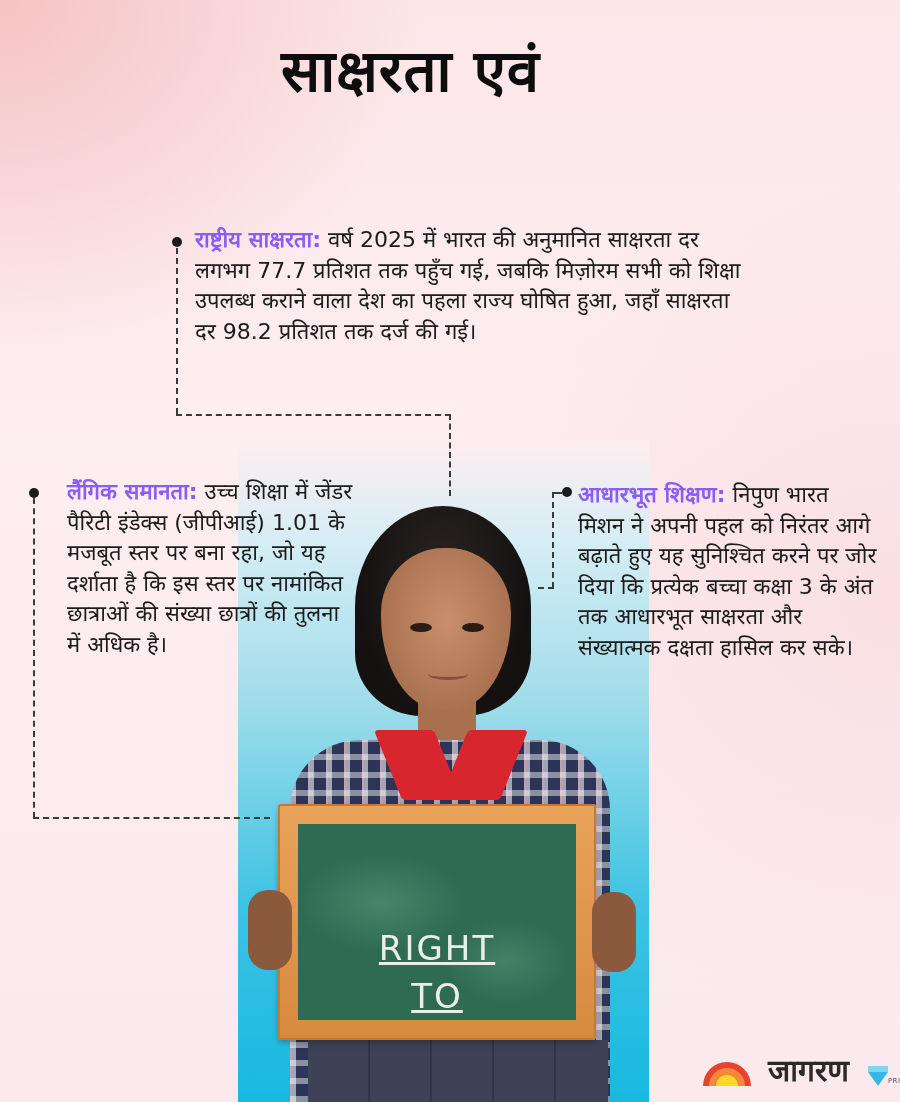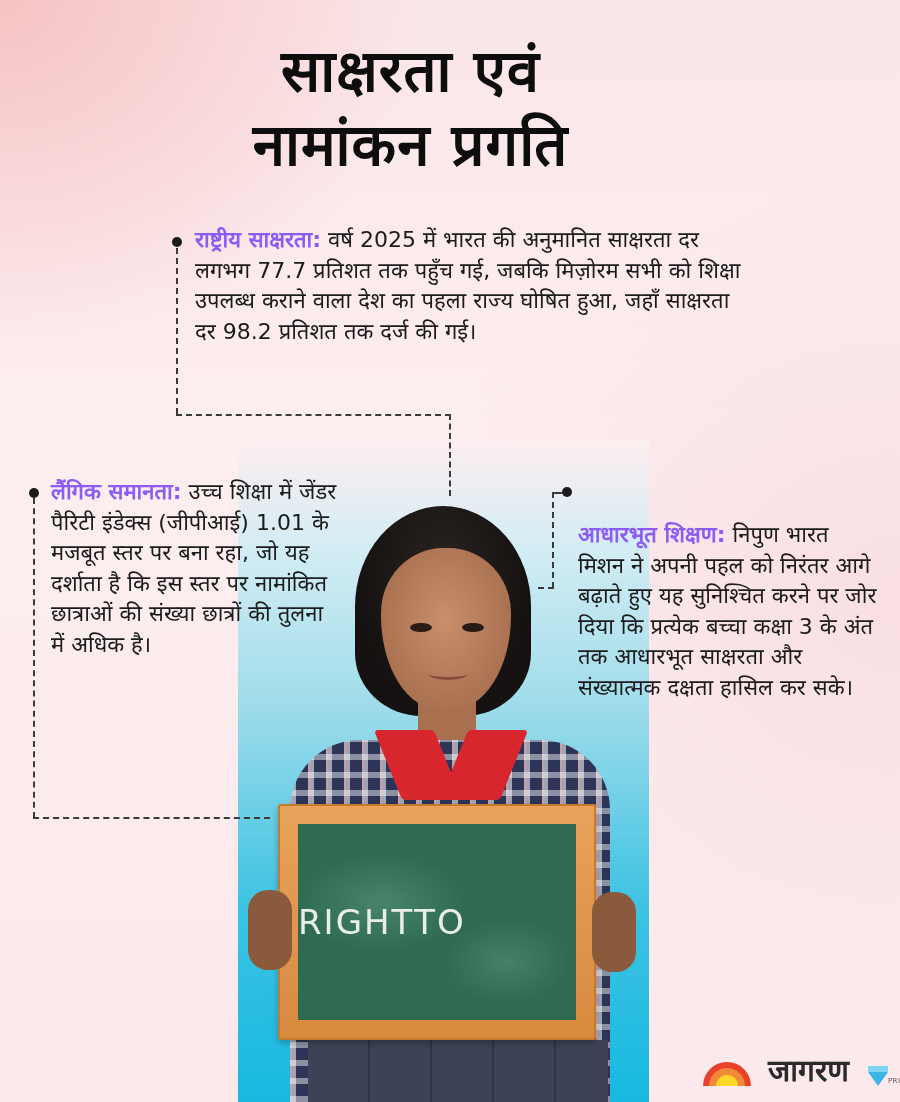--- a/index.html
+++ b/index.html
@@ -78,31 +78,31 @@
     border-radius: 3px;
     box-shadow: inset 0 0 0 2px #c57a30, 0 3px 6px rgba(0,0,0,0.25);
     padding: 20px 20px;
   }
   .board .slate {
     width: 100%; height: 100%;
     background:
       radial-gradient(ellipse 120px 70px at 30% 40%, rgba(120,180,150,0.35), transparent 70%),
       radial-gradient(ellipse 90px 60px at 75% 70%, rgba(120,180,150,0.3), transparent 70%),
       #2f6b52;
-    display: flex; align-items: center; justify-content: flex-start;
+    display: flex; flex-direction: column; align-items: center; justify-content: flex-end;
     color: #e9efe8; font-family: "DejaVu Sans", sans-serif; font-weight: 400;
-    font-size: 34px; line-height: 48px; letter-spacing: 2px; text-align: center;
+    font-size: 34px; line-height: 48px; letter-spacing: 2px; text-align: center; text-decoration: underline;
   }
 
   
   .block { position: absolute; font-size: 22px; line-height: 30.5px; color: #1b1b1b; }
   .block .lead { color: #8b5cf6; font-weight: 700; }
   .block.top { left: 195px; top: 225px; width: 560px; }
-  .block.left { left: 51px; top: 477px; width: 290px; }
-  .block.right { left: 578px; top: 480px; width: 300px; margin-top: 40px; }
+  .block.left { left: 67px; top: 477px; width: 290px; }
+  .block.right { left: 578px; top: 480px; width: 300px; }
 
   
   .dot { position: absolute; width: 10px; height: 10px; border-radius: 50%; background: #1b1b1b; }
   .dash-v { position: absolute; width: 0; border-left: 2px dashed #3a3a3a; }
   .dash-h { position: absolute; height: 0; border-top: 2px dashed #3a3a3a; }
 
   
   .logo { position: absolute; left: 703px; top: 1052px; height: 34px; display: flex; align-items: flex-end; gap: 17px; }
   .logo .sun { width: 48px; height: 26px; position: relative; overflow: hidden; }
   .logo .sun .r1, .logo .sun .r2, .logo .sun .r3 {
@@ -115,21 +115,20 @@
   .logo .prime { display: flex; flex-direction: row; align-items: center; margin-left: 2px; }
   .logo .gem { width: 0; height: 0; border-left: 10px solid transparent; border-right: 10px solid transparent; border-top: 14px solid #38b6e8; position: relative; }
   .logo .gem::before { content: ""; position: absolute; left: -10px; top: -20px; width: 20px; height: 6px; background: #7fd4f3; }
   .logo .prime-label { font-size: 7px; color: #555; margin-top: 3px; letter-spacing: 0.5px; }
 </style>
 </head>
 <body>
 
 <div class="title">
   <div>साक्षरता एवं</div>
-  <div>नामांकन प्रगति</div>
 </div>
 
 <div class="photo">
   <div class="hair"></div>
   <div class="neck"></div>
   <div class="shirt"></div>
   <div class="collar-l"></div>
   <div class="collar-r"></div>
   <div class="face"></div>
   <div class="eye l"></div>

